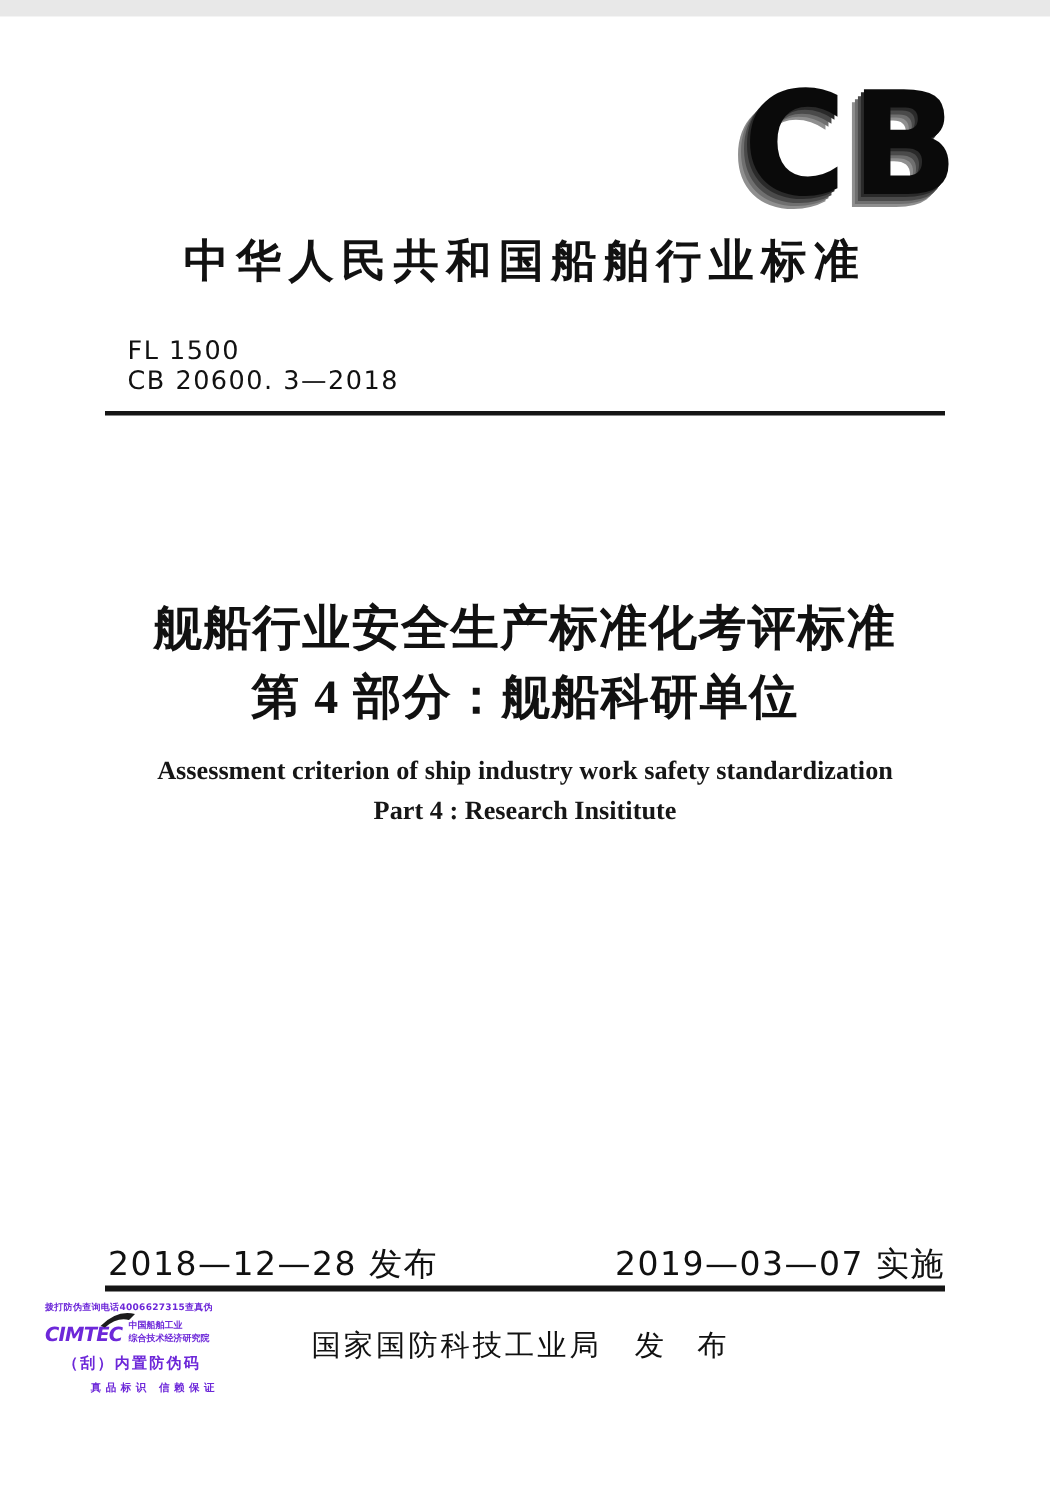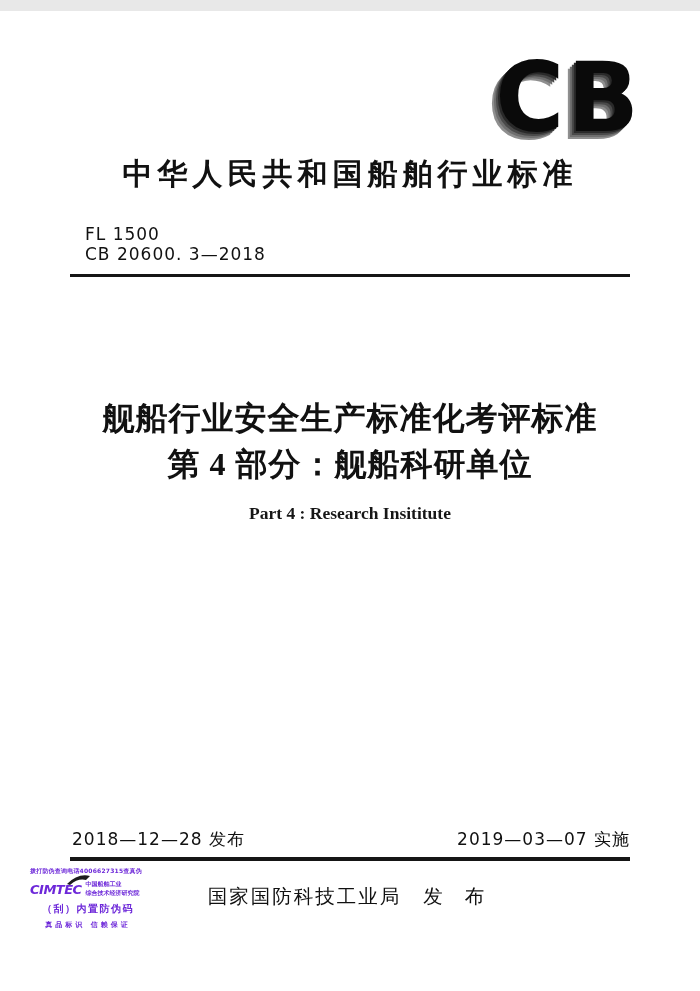--- a/index.html
+++ b/index.html
@@ -93,21 +93,21 @@
     color: #161616;
   }
 
   .dates-row {
     position: absolute;
     top: 817px;
     left: 72px;
     right: 70px;
     display: flex;
     justify-content: space-between;
-    font-size: 17px;
+    font-size: 22px;
     font-weight: 500;
     letter-spacing: 1px;
   }
 
   .rule-bottom {
     position: absolute;
     top: 846px;
     left: 70px;
     width: 560px;
     height: 4px;
@@ -172,21 +172,21 @@
     letter-spacing: 1.5px;
     text-align: center;
     white-space: nowrap;
     font-family: Liberation Serif, serif;
   }
   .stamp-slogan {
     margin-top: 4px;
     font-size: 7px;
     font-weight: bold;
     letter-spacing: 3px;
-    text-align: center;
+    text-align: right;
     white-space: nowrap;
   }
 </style>
 </head>
 <body>
 
 <div class="page">
 
   <div class="cb-logo">CB</div>
 
@@ -198,20 +198,21 @@
   </div>
 
   <div class="rule-top"></div>
 
   <div class="doc-title">
     <div>舰船行业安全生产标准化考评标准</div>
     <div>第 4 部分：舰船科研单位</div>
   </div>
 
   <div class="subtitle-en">
+    <div>Assessment criterion of ship industry work safety standardization</div>
     <div>Part 4 : Research Insititute</div>
   </div>
 
   <div class="dates-row">
     <span>2018—12—28 发布</span>
     <span>2019—03—07 实施</span>
   </div>
 
   <div class="rule-bottom"></div>
 

